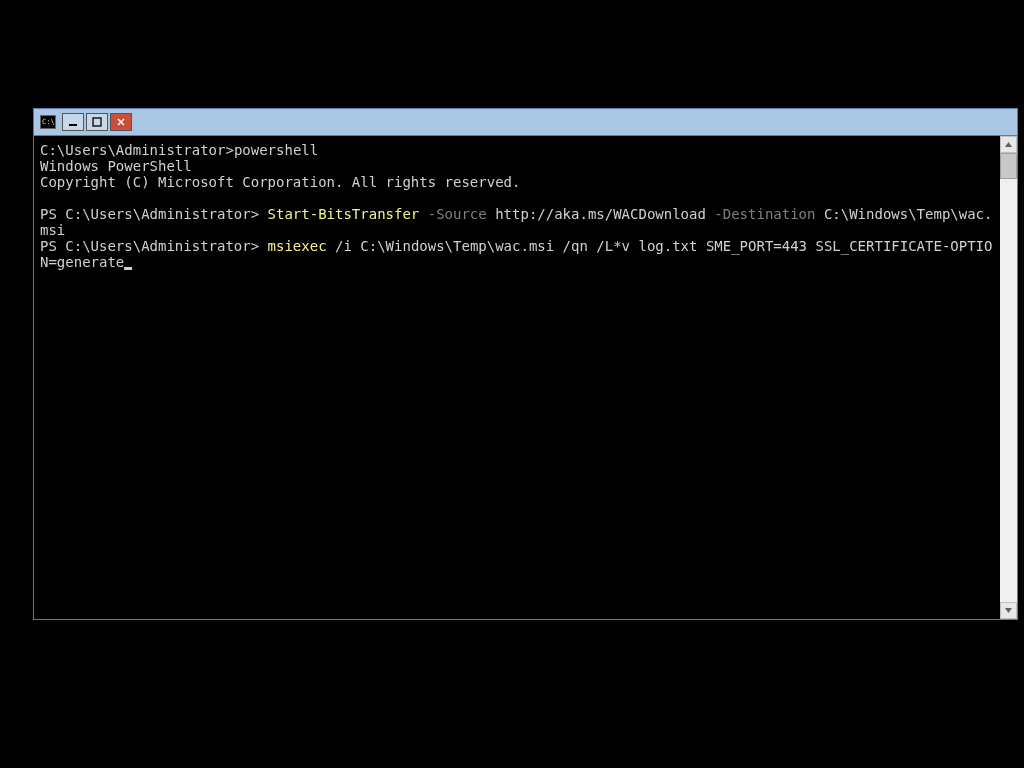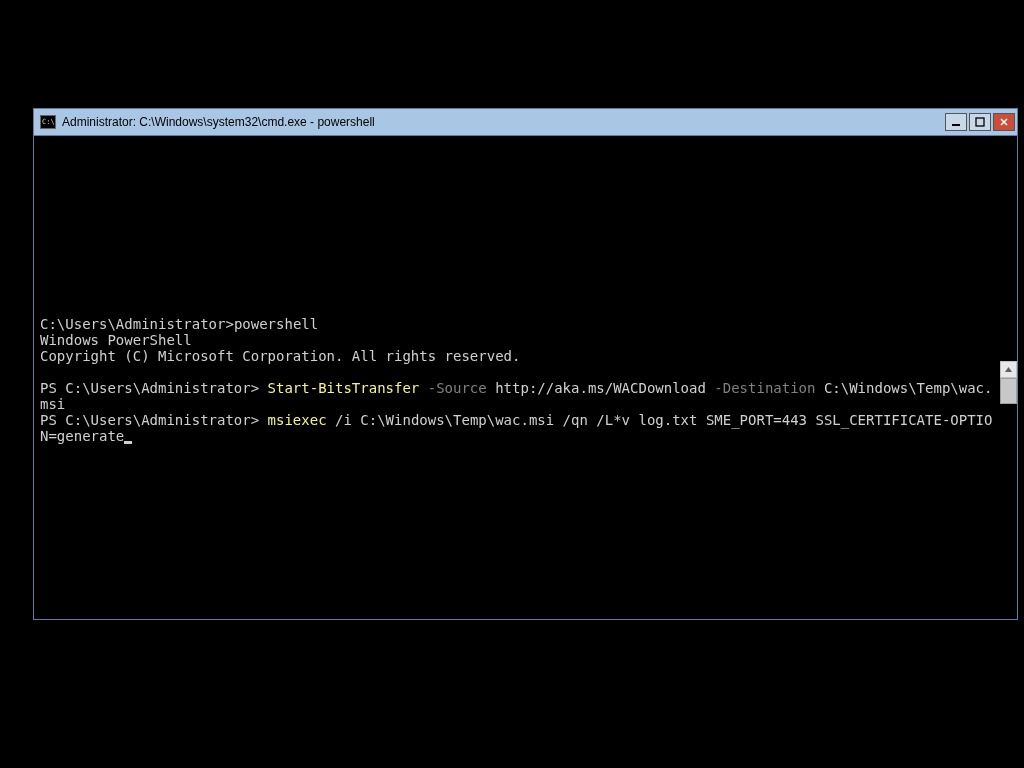--- a/index.html
+++ b/index.html
@@ -69,21 +69,20 @@
       background: #c94f3a;
       color: #fff;
     }
     .win-btn svg { display: block; }
     .client {
       flex: 1;
       display: flex;
       background: #000;
       border-top: 1px solid #5a7ca6;
       position: relative;
-      align-items: center;
     }
     .terminal {
       flex: 1;
       background: #000;
       color: #d0d0d0;
       font-family: Consolas, "Lucida Console", monospace;
       font-size: 14px;
       line-height: 16px;
       padding: 6px 2px 2px 6px;
       white-space: pre-wrap;
@@ -130,21 +129,20 @@
       background: #c8c8c8;
       border: 1px solid #a0a0a0;
     }
   </style>
 </head>
 <body>
 
 <div class="window">
   <div class="titlebar">
     <div class="title-icon">C:\</div>
-    <div class="title-text">Administrator: C:\Windows\system32\cmd.exe - powershell</div>
     <div class="win-buttons">
       <div class="win-btn">
         <svg width="10" height="10" viewBox="0 0 10 10">
             <rect x="1" y="7" width="8" height="2" fill="#000"></rect>
           </svg>
       </div>
       <div class="win-btn">
         <svg width="10" height="10" viewBox="0 0 10 10">
             <rect x="1" y="1" width="8" height="8" fill="none" stroke="#000" stroke-width="1.3"></rect>
           </svg>

